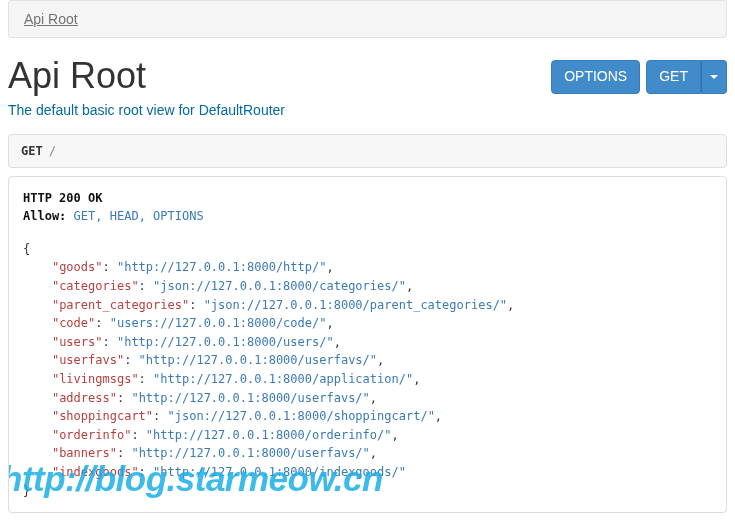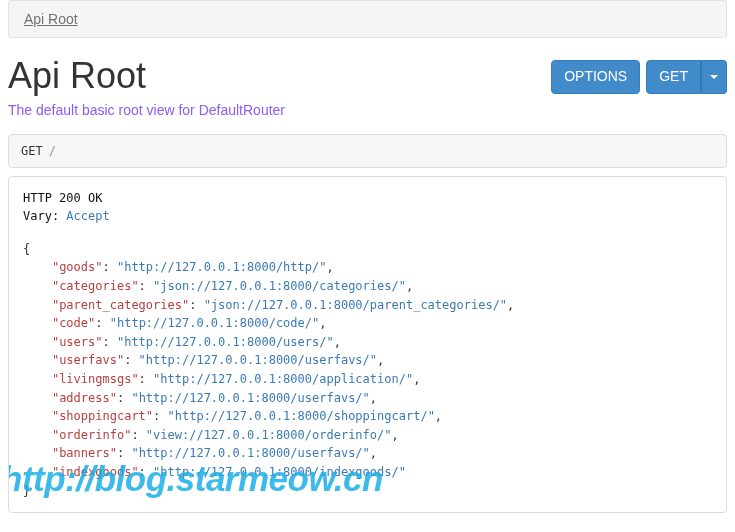--- a/index.html
+++ b/index.html
@@ -59,44 +59,45 @@
       display: flex;
       align-items: center;
     }
     .caret {
       display: inline-block;
       width: 0; height: 0;
       border-left: 4px solid transparent;
       border-right: 4px solid transparent;
       border-top: 4px solid #fff;
     }
-    .description { color: #8b5cf6; margin: 6px 0 16px 0; font-size: 14px; }
+    .description { color: #0369a1; margin: 6px 0 16px 0; font-size: 14px; }
     .request-bar {
       border: 1px solid #ddd;
       border-radius: 4px;
       background: #f7f7f7;
       padding: 9px 12px;
       font-family: Consolas, Menlo, monospace;
       font-size: 12px;
       color: #333;
       margin-bottom: 8px;
+      font-weight: bold;
     }
     .request-bar .path { color: #999; margin-left: 6px; }
     .response-box {
       border: 1px solid #ddd;
       border-radius: 4px;
       padding: 12px 14px;
       font-family: Consolas, Menlo, monospace;
       font-size: 12px;
       line-height: 1.55;
       position: relative;
       overflow: hidden;
     }
     .hdr-line { white-space: pre; }
-    .hdr-name { font-weight: normal; color: #111; text-align: center; }
+    .hdr-name { font-weight: bold; color: #111; text-align: center; }
     .hdr-val, .hdr-val a { color: #3a7ab5; text-decoration: none; }
     .sep { color: #3a7ab5; }
     .json-body { margin-top: 14px; color: #333; }
     .json-line { white-space: pre; }
     .json-key { color: #b73f3f; }
     .json-str, .json-str a { color: #3a7ab5; text-decoration: none; }
     .watermark {
       position: absolute;
       left: -8px;
       bottom: 6px;
@@ -131,35 +132,35 @@
 </div>
 
 <p class="description">The default basic root view for DefaultRouter</p>
 
 <div class="request-bar">
   <span>GET</span><span class="path">/</span>
 </div>
 
 <div class="response-box">
   <div class="hdr-line"><span class="hdr-name">HTTP 200 OK</span></div>
-  <div class="hdr-line"><span class="hdr-name">Vary:</span> <span class="hdr-val">Accept</span></div>
+  <div class="hdr-line"><span class="hdr-name">Allow:</span> <span id="allow-vals"><span class="hdr-val">GET</span><span class="sep">, </span><span class="hdr-val">HEAD</span><span class="sep">, </span><span class="hdr-val">OPTIONS</span></span></div>
 
   <div class="json-body">
     <div class="json-line">{</div>
     <div id="json-entries">
         <div class="json-line">    <span class="json-key">"goods"</span>: <span class="json-str">"<a href="#">http://127.0.0.1:8000/http/</a>"</span>,</div>
         <div class="json-line">    <span class="json-key">"categories"</span>: <span class="json-str">"<a href="#">json://127.0.0.1:8000/categories/</a>"</span>,</div>
         <div class="json-line">    <span class="json-key">"parent_categories"</span>: <span class="json-str">"<a href="#">json://127.0.0.1:8000/parent_categories/</a>"</span>,</div>
-        <div class="json-line">    <span class="json-key">"code"</span>: <span class="json-str">"<a href="#">http://127.0.0.1:8000/code/</a>"</span>,</div>
+        <div class="json-line">    <span class="json-key">"code"</span>: <span class="json-str">"<a href="#">users://127.0.0.1:8000/code/</a>"</span>,</div>
         <div class="json-line">    <span class="json-key">"users"</span>: <span class="json-str">"<a href="#">http://127.0.0.1:8000/users/</a>"</span>,</div>
         <div class="json-line">    <span class="json-key">"userfavs"</span>: <span class="json-str">"<a href="#">http://127.0.0.1:8000/userfavs/</a>"</span>,</div>
         <div class="json-line">    <span class="json-key">"livingmsgs"</span>: <span class="json-str">"<a href="#">http://127.0.0.1:8000/application/</a>"</span>,</div>
         <div class="json-line">    <span class="json-key">"address"</span>: <span class="json-str">"<a href="#">http://127.0.0.1:8000/userfavs/</a>"</span>,</div>
-        <div class="json-line">    <span class="json-key">"shoppingcart"</span>: <span class="json-str">"<a href="#">http://127.0.0.1:8000/shoppingcart/</a>"</span>,</div>
-        <div class="json-line">    <span class="json-key">"orderinfo"</span>: <span class="json-str">"<a href="#">view://127.0.0.1:8000/orderinfo/</a>"</span>,</div>
+        <div class="json-line">    <span class="json-key">"shoppingcart"</span>: <span class="json-str">"<a href="#">json://127.0.0.1:8000/shoppingcart/</a>"</span>,</div>
+        <div class="json-line">    <span class="json-key">"orderinfo"</span>: <span class="json-str">"<a href="#">http://127.0.0.1:8000/orderinfo/</a>"</span>,</div>
         <div class="json-line">    <span class="json-key">"banners"</span>: <span class="json-str">"<a href="#">http://127.0.0.1:8000/userfavs/</a>"</span>,</div>
         <div class="json-line">    <span class="json-key">"indexgoods"</span>: <span class="json-str">"<a href="#">http://127.0.0.1:8000/indexgoods/</a>"</span></div>
       </div>
     <div class="json-line">}</div>
   </div>
 
   <div class="watermark">http://blog.starmeow.cn</div>
 </div>
 
 </body></html>

